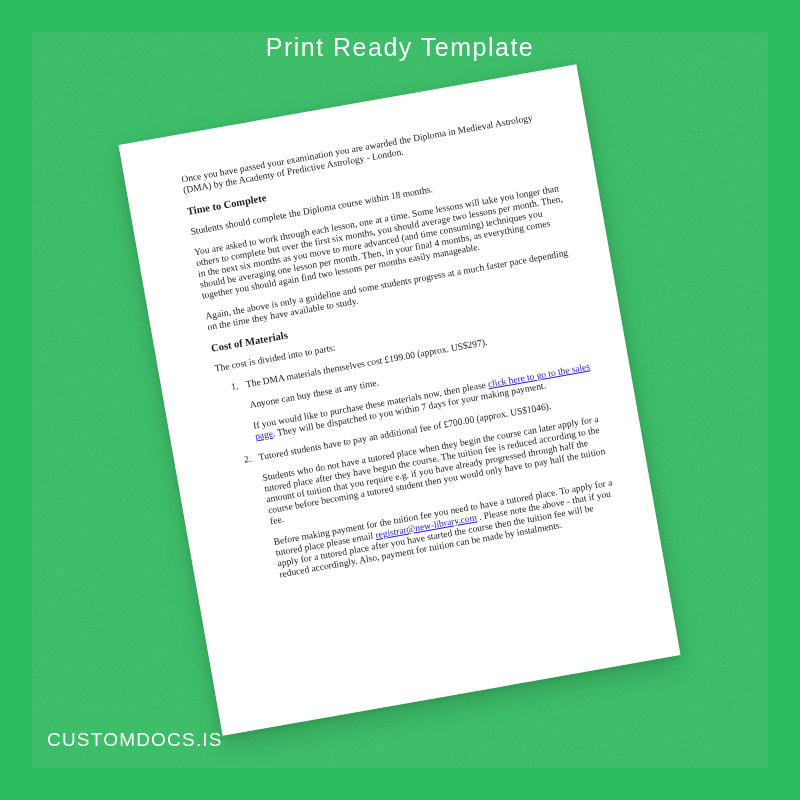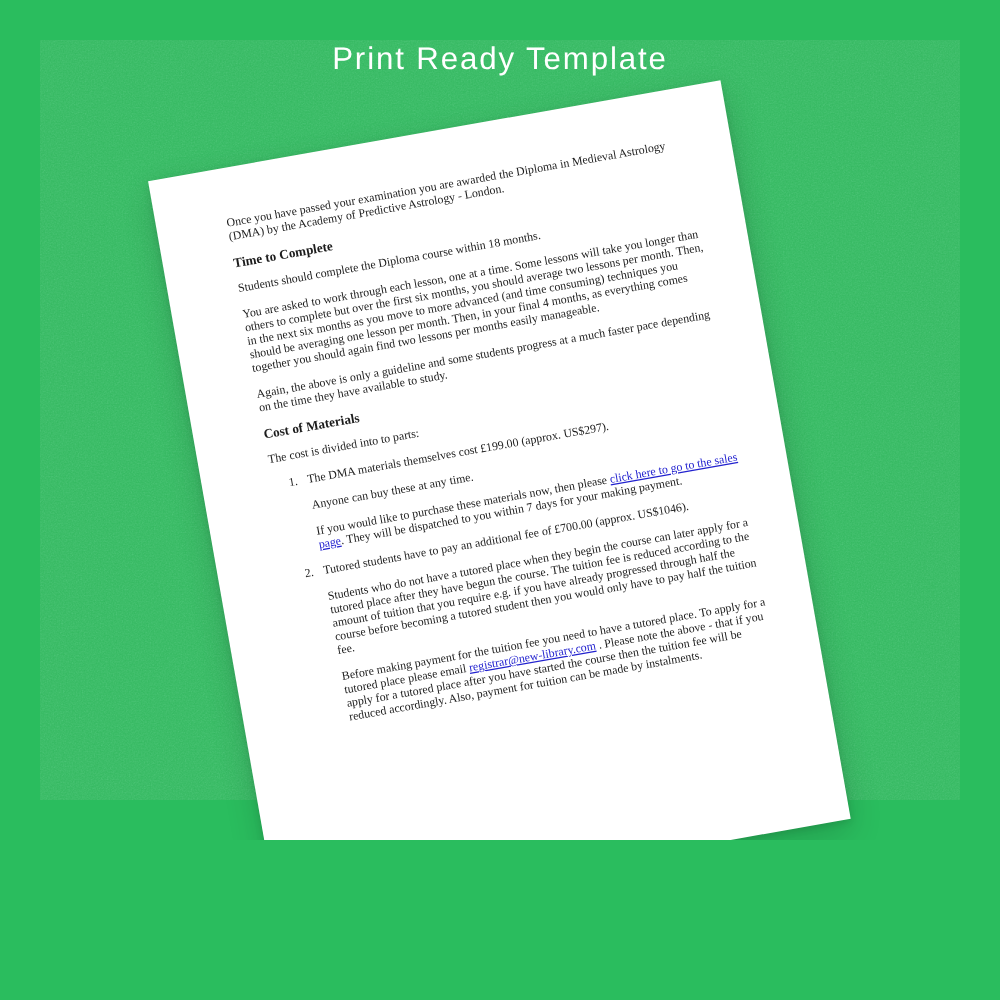--- a/index.html
+++ b/index.html
@@ -4,21 +4,21 @@
 <style>
   html, body { margin: 0; padding: 0; }
   body {
     width: 800px; height: 800px;
     font-family: "Liberation Sans", sans-serif;
     background: var(--flat-green, #2abd5e);
     overflow: hidden;
   }
   .stage {
     position: relative;
-    width: 800px; height: 672px;
+    width: 800px; height: 800px;
     background: var(--flat-green, #2abd5e);
     overflow: hidden;
   }
   .texture-panel {
     position: absolute;
     left: 32px; top: 32px; right: 32px; bottom: 32px;
     background: var(--texture-green, #35b961);
   }
   .texture-panel svg.noise {
     position: absolute; inset: 0;
@@ -115,14 +115,15 @@
         <p class="lp">If you would like to purchase these materials now, then please <a class="doclink" href="#">click here to go to the sales page</a>. They will be dispatched to you within 7 days for your making payment.</p>
         <div class="li">
           <span class="num">2.</span>
           <span class="li-text">Tutored students have to pay an additional fee of £700.00 (approx. US$1046).</span>
         </div>
         <p class="lp">Students who do not have a tutored place when they begin the course can later apply for a tutored place after they have begun the course. The tuition fee is reduced according to the amount of tuition that you require e.g. if you have already progressed through half the course before becoming a tutored student then you would only have to pay half the tuition fee.</p>
         <p class="lp">Before making payment for the tuition fee you need to have a tutored place. To apply for a tutored place please email <a class="doclink" href="#">registrar@new-library.com</a> . Please note the above - that if you apply for a tutored place after you have started the course then the tuition fee will be reduced accordingly. Also, payment for tuition can be made by instalments.</p>
       </div>
   </div>
 
+  <div class="brand">CUSTOMDOCS.IS</div>
 
 </div>
 
 </body></html>

